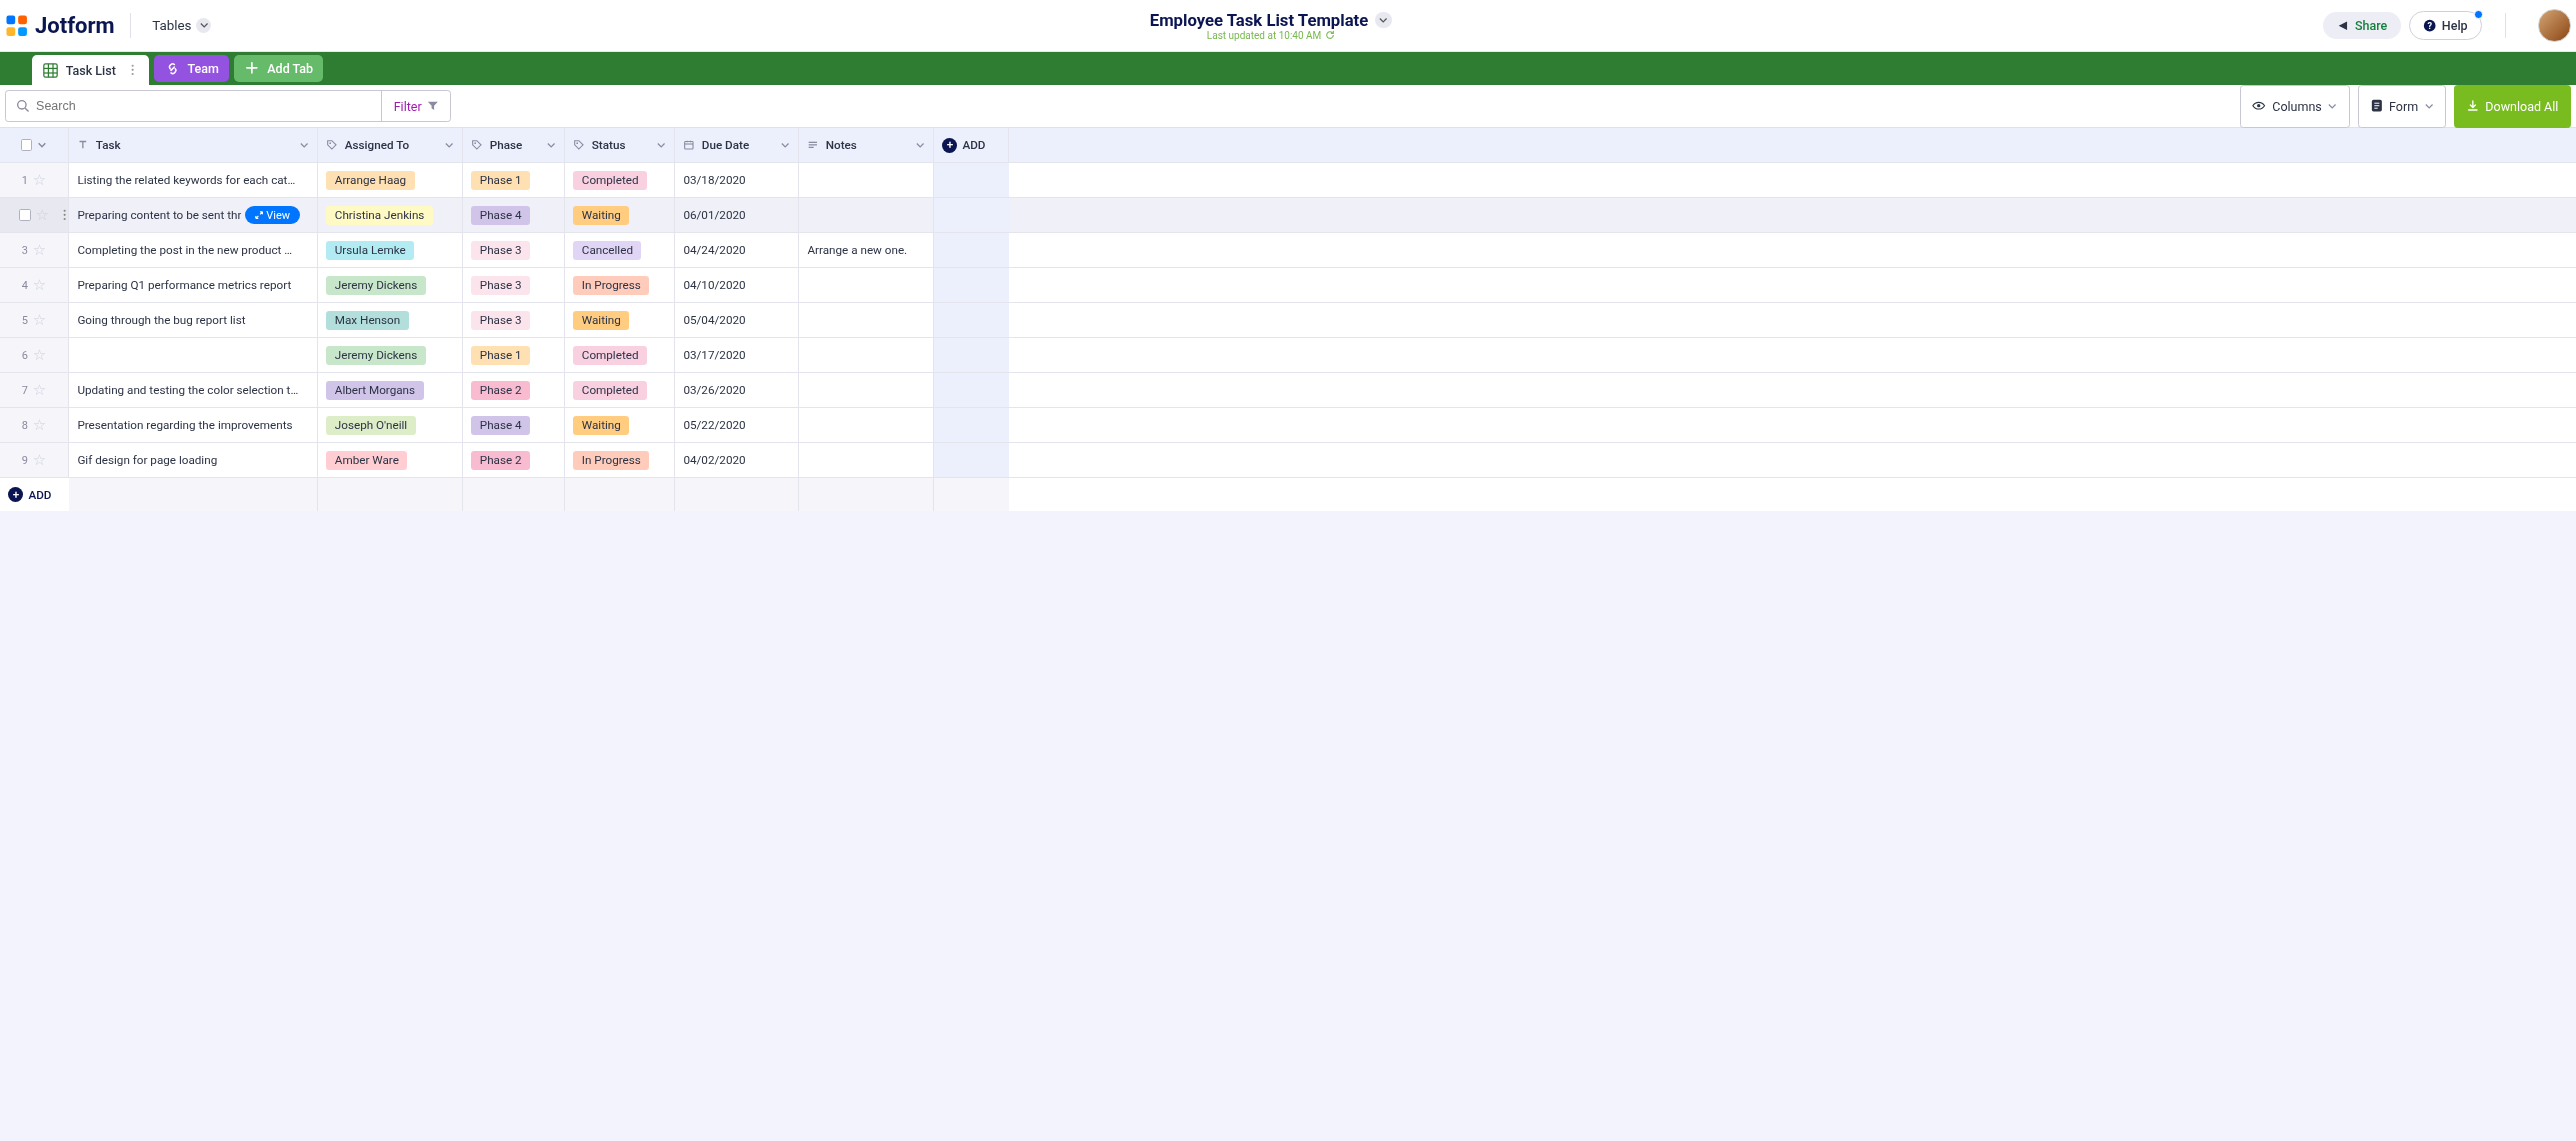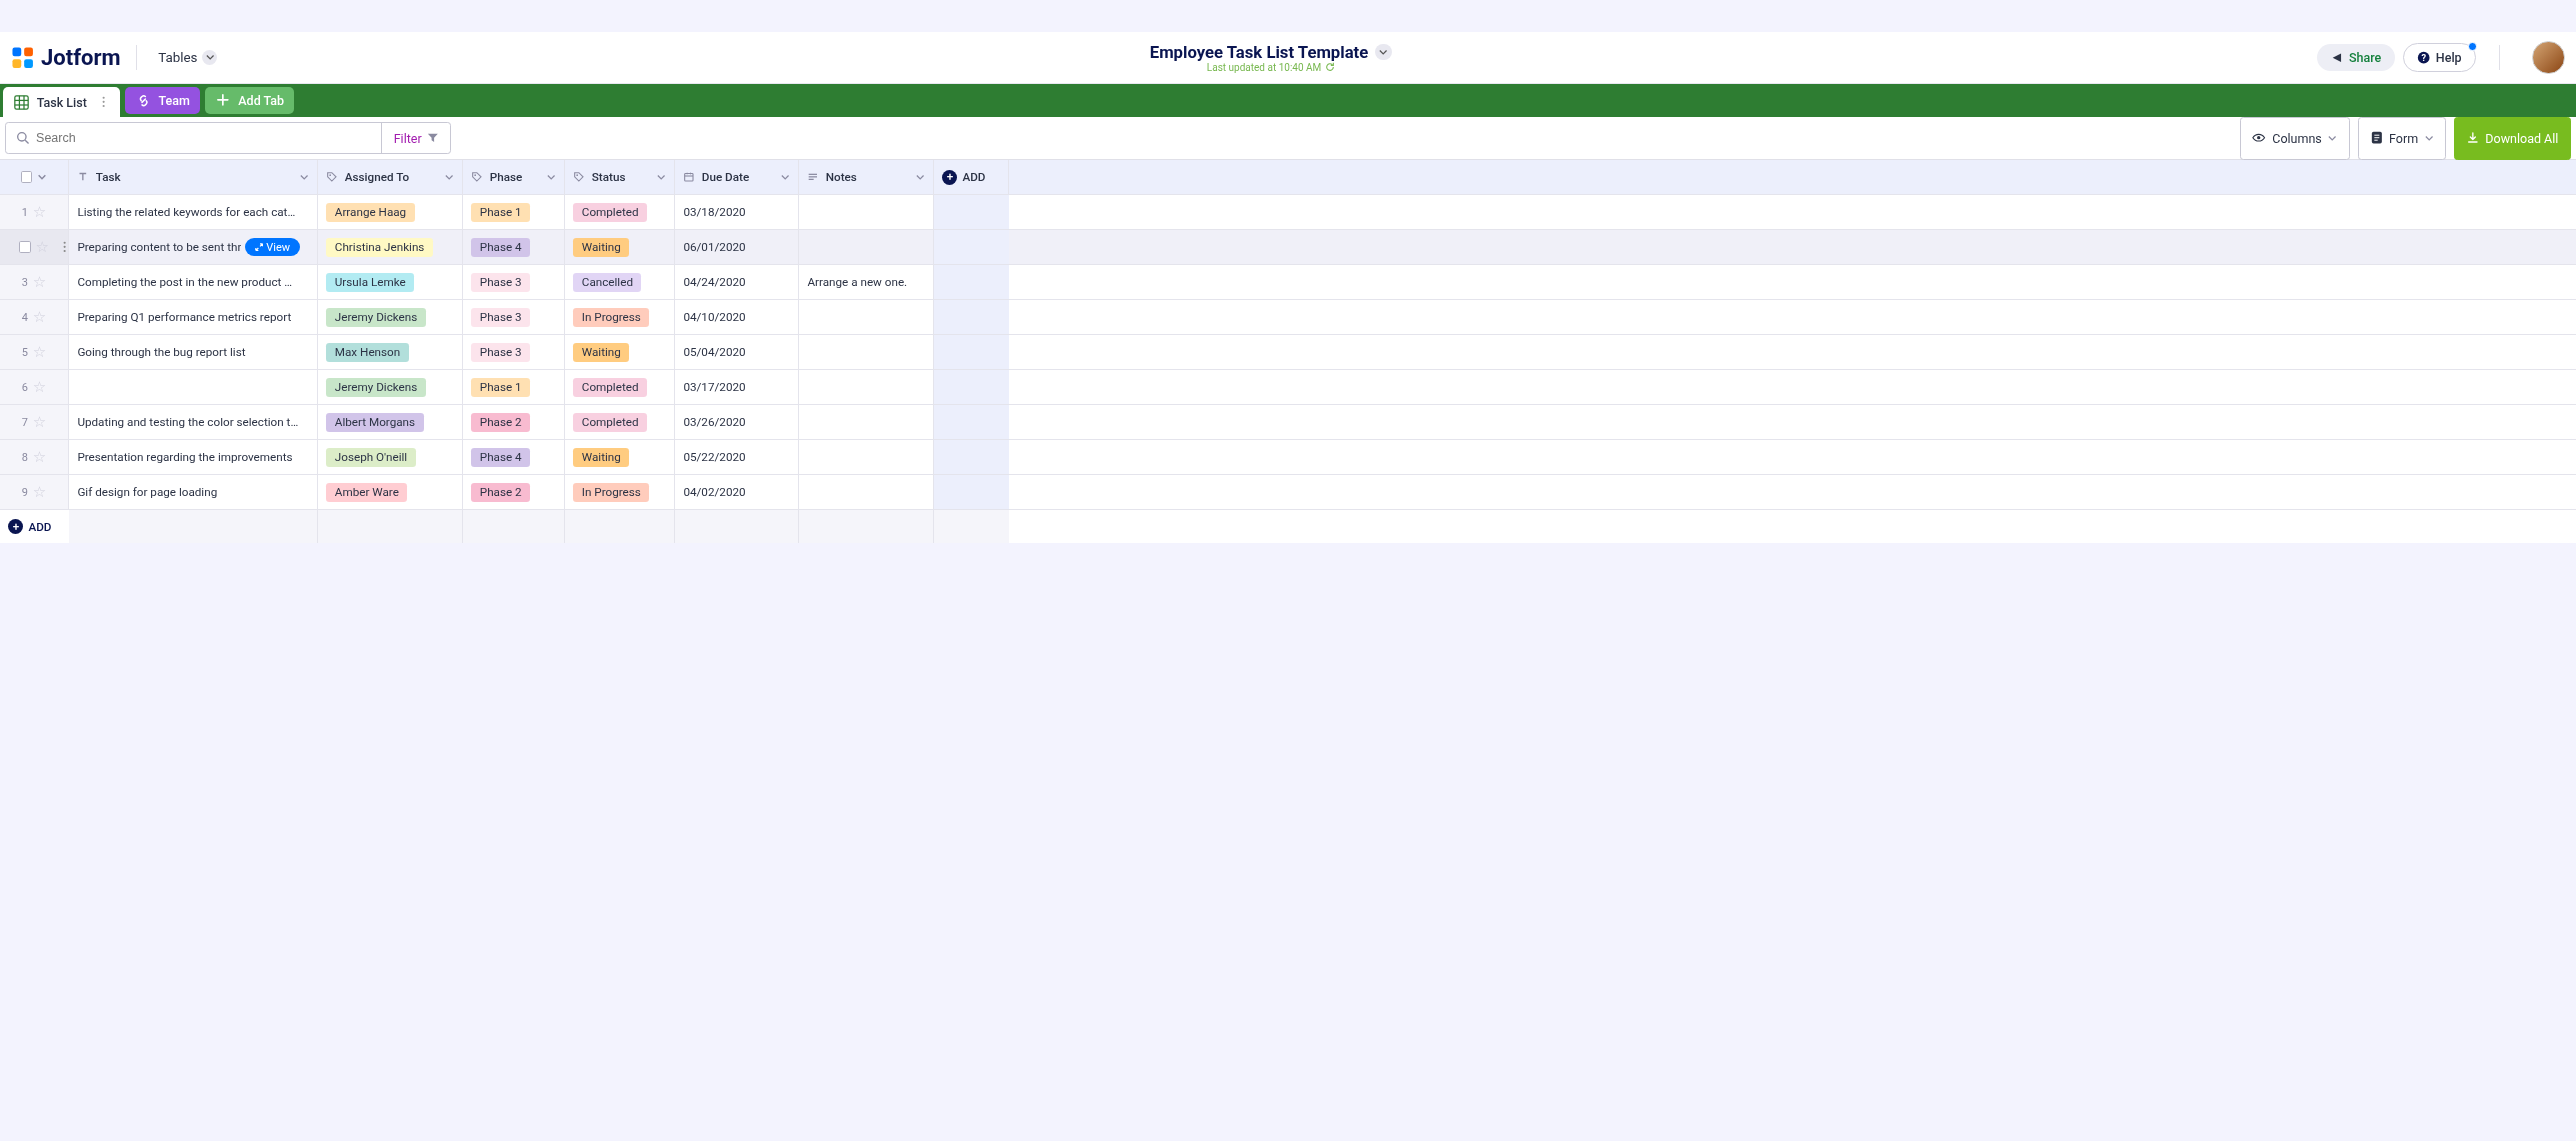--- a/index.html
+++ b/index.html
@@ -1,36 +1,36 @@
 <!DOCTYPE html>
 <html style="font-size:13.4px"><head>
 <meta charset="utf-8">
 <style>
 * { box-sizing: border-box; margin: 0; padding: 0; }
 body { font-family: -apple-system, BlinkMacSystemFont, "Segoe UI", Roboto, sans-serif; background: #f3f3fe; font-size: 11.7px; color: #2c3345; overflow-x: hidden; }
-.topbar { background: #fff; display: flex; align-items: center; height: 52px; padding: 0 11px; border-bottom: 0.8px solid #e8e8f0; margin-top: 32px; }
+.topbar { background: #fff; display: flex; align-items: center; height: 52px; padding: 0 5px; border-bottom: 0.8px solid #e8e8f0; }
 .logo { display: flex; align-items: center; gap: 6.7px; font-size: 22px; font-weight: 700; color: #0a1551; }
 .logo-icon { width: 23.4px; height: 23.4px; }
 .vdiv { width: 0.8px; height: 25px; background: #e0e0e8; margin: 0 15px; }
 .tables-dd { display: flex; align-items: center; gap: 5px; font-size: 13.4px; color: #2c3345; cursor: pointer; padding: 3.3px 6.7px; border-radius: 5px; }
 .tables-dd .chev { width: 15px; height: 15px; background: #e8e8f0; border-radius: 50%; display: flex; align-items: center; justify-content: center; }
 .center { flex: 1; display: flex; flex-direction: column; align-items: center; }
 .title-row { display: flex; align-items: center; gap: 6.7px; }
 .title { font-size: 16.7px; font-weight: 700; color: #0a1551; }
 .title-chev { width: 16.7px; height: 16.7px; background: #e8e8f0; border-radius: 50%; display: flex; align-items: center; justify-content: center; cursor: pointer; }
 .updated { font-size: 10px; color: #78b850; display: flex; align-items: center; gap: 3.3px; }
 .right-actions { display: flex; align-items: center; gap: 8.4px; }
 .pill { display: flex; align-items: center; gap: 5px; padding: 5.9px 13.4px; border-radius: 16.7px; font-size: 12.5px; font-weight: 500; cursor: pointer; }
 .share { background: #edeef5; color: #15803d; }
 .help { background: #fff; border: 0.8px solid #d0d0dc; color: #2c3345; position: relative; }
 .help-dot { position: absolute; top: -1.7px; right: -1.7px; width: 8.4px; height: 8.4px; background: #0075ff; border-radius: 50%; border: 1.7px solid #fff; }
 .avatar { width: 33px; height: 33px; border-radius: 50%; background: linear-gradient(135deg,#d4a574,#8b4513); border: 0.8px solid #ccc; cursor: pointer; margin-left: 8.4px; }
 .tabbar { background: #2e7d32; display: flex; align-items: flex-end; height: 33px; padding-left: 3.3px; gap: 5px; }
 .tab { display: flex; align-items: center; gap: 6.7px; padding: 0 10px; height: 30px; border-radius: 5px 5px 0 0; font-size: 12.5px; font-weight: 500; cursor: pointer; position: relative; }
-.tab.active { background: #fff; color: #2c3345; }
+.tab.active { background: #fff; color: #2c3345; margin-left: 29px; }
 .tab.team { background: #9452e0; color: #fff; border-radius: 5px; height: 27px; margin-bottom: 3.3px; }
 .tab.add { background: #66bb6a; color: #fff; border-radius: 5px; height: 27px; margin-bottom: 3.3px; }
 .tab-icon { width: 16.7px; height: 16.7px; display: flex; align-items: center; justify-content: center; }
 .tab-menu { width: 13.4px; height: 16.7px; display: flex; align-items: center; justify-content: center; color: #999; margin-left: 3.3px; }
 .toolbar { background: #fff; display: flex; align-items: center; height: 43px; padding: 0 5px; gap: 8.4px; border-bottom: 0.8px solid #e0e0e8; }
 .search-wrap { display: flex; border: 0.8px solid #c8c8d4; border-radius: 3.3px; overflow: hidden; }
 .search { display: flex; align-items: center; gap: 6.7px; padding: 0 10px; height: 30px; width: 351px; }
 .search input { border: none; outline: none; font-size: 12.5px; flex: 1; }
 .filter-btn { display: flex; align-items: center; gap: 5px; padding: 0 11.7px; height: 30px; border-left: 0.8px solid #c8c8d4; color: #a21caf; cursor: pointer; font-size: 12.5px; margin-left: 24px; }
 .spacer { flex: 1; }

